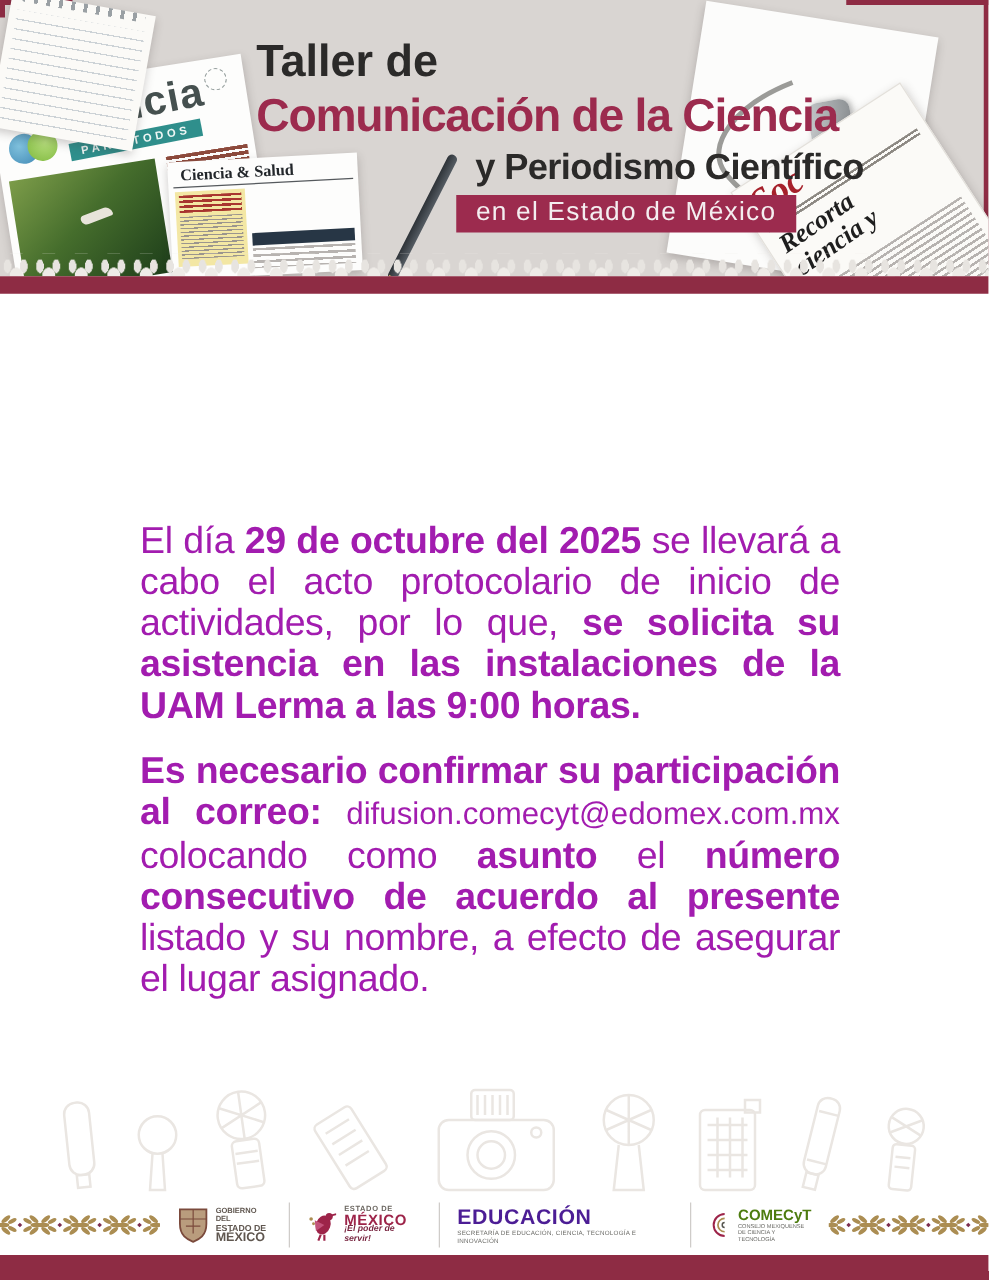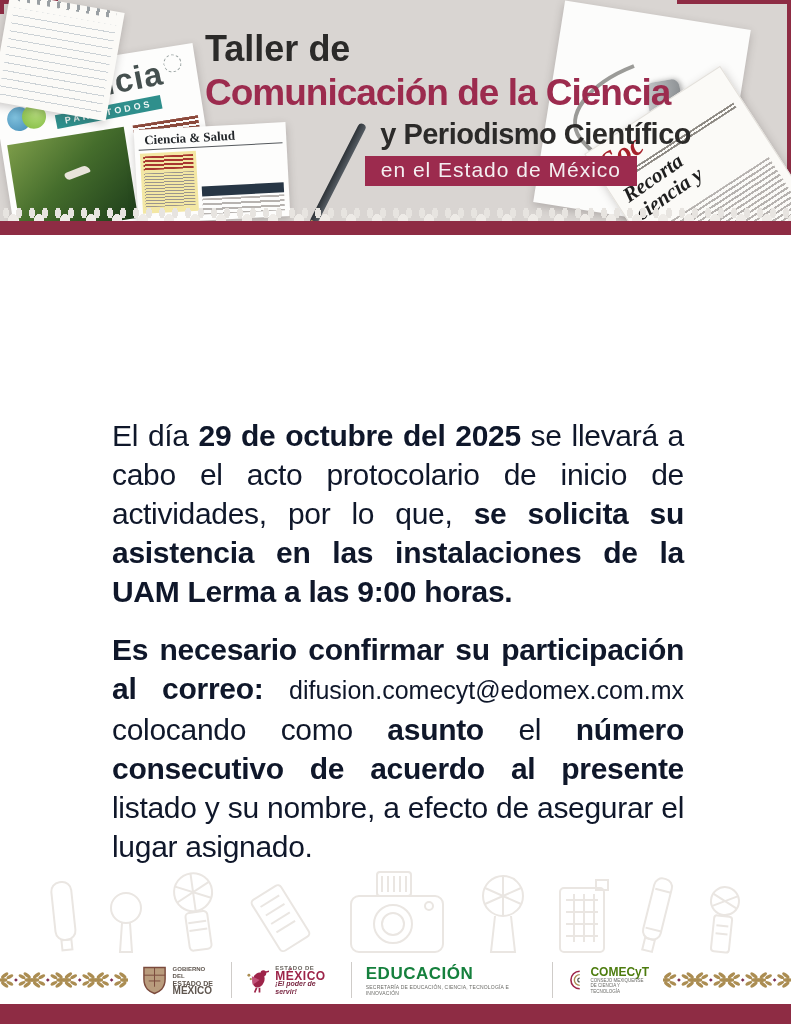--- a/index.html
+++ b/index.html
@@ -92,21 +92,21 @@
       radial-gradient(5px 9px at 6px 10px,#e7e4e0 60%,transparent 62%);
     background-size:26px 18px,13px 18px;background-repeat:repeat-x;}
 
   .maroon-band{position:absolute;left:0;top:221px;width:791px;height:14px;background:#8e2c44;}
 
   
   .aviso{position:absolute;left:0;top:288px;width:791px;text-align:center;
          font-size:36px;font-weight:800;color:#e8282b;letter-spacing:-0.5px;}
   .postulante{position:absolute;left:112px;top:354px;font-size:31px;font-weight:700;color:#1f1f1f;letter-spacing:-0.5px;}
   .paragraphs{position:absolute;left:112px;top:416px;width:572px;}
-  .para{font-size:30px;line-height:39px;color:#0f172a;text-align:justify;margin:0 0 19px 0;letter-spacing:-0.3px;}
+  .para{font-size:30px;line-height:33px;color:#a21caf;text-align:justify;margin:0 12px 19px 0;letter-spacing:-0.3px;}
   .seg-regular{font-weight:400;}
   .seg-medium{font-weight:700;}
   .seg-bold{font-weight:700;}
   .seg-email{font-size:25px;letter-spacing:0;}
 
   
   .doodles{position:absolute;left:0;top:862px;width:791px;height:94px;display:flex;
            align-items:flex-end;justify-content:space-around;padding:0 34px;box-sizing:border-box;}
   .doodles svg{stroke:#eae6e2;fill:none;stroke-width:2;}
 
@@ -114,21 +114,21 @@
   .footer-logos{position:absolute;left:0;top:956px;width:791px;height:48px;display:flex;
                 align-items:center;justify-content:center;gap:14px;background:#ffffff;}
   .divider{width:1px;height:36px;background:#cfccc9;}
   .logo-group{display:flex;align-items:center;gap:6px;}
   .crest-txt{font-size:6px;font-weight:700;color:#5f564f;line-height:7px;}
   .crest-txt .l2{font-size:7px;} .crest-txt .l3{font-size:10px;}
   .edomex-txt{line-height:8px;}
   .edomex-txt .l1{font-size:6px;font-weight:700;color:#6b6660;letter-spacing:0.5px;}
   .edomex-txt .l2{font-size:12px;font-weight:800;color:#9d2449;letter-spacing:0.5px;}
   .edomex-txt .l3{font-size:7px;font-weight:700;font-style:italic;color:#7a2742;}
-  .educacion .title{font-size:17px;font-weight:800;color:#15803d;letter-spacing:0.5px;line-height:17px;}
+  .educacion .title{font-size:17px;font-weight:800;color:#4c1d95;letter-spacing:0.5px;line-height:17px;}
   .educacion .subtitle{font-size:5px;color:#6b6b67;letter-spacing:0.2px;margin-top:2px;}
   .comecyt-txt .title{font-size:12px;font-weight:800;color:#4d7c0f;line-height:12px;}
   .comecyt-txt .sub{font-size:4.5px;color:#6b6b67;line-height:5.5px;}
   .footer-band{position:absolute;left:0;top:1004px;width:791px;height:20px;background:#8e2c44;}
 </style>
 </head>
 <body>
 
 <div class="page">
 

